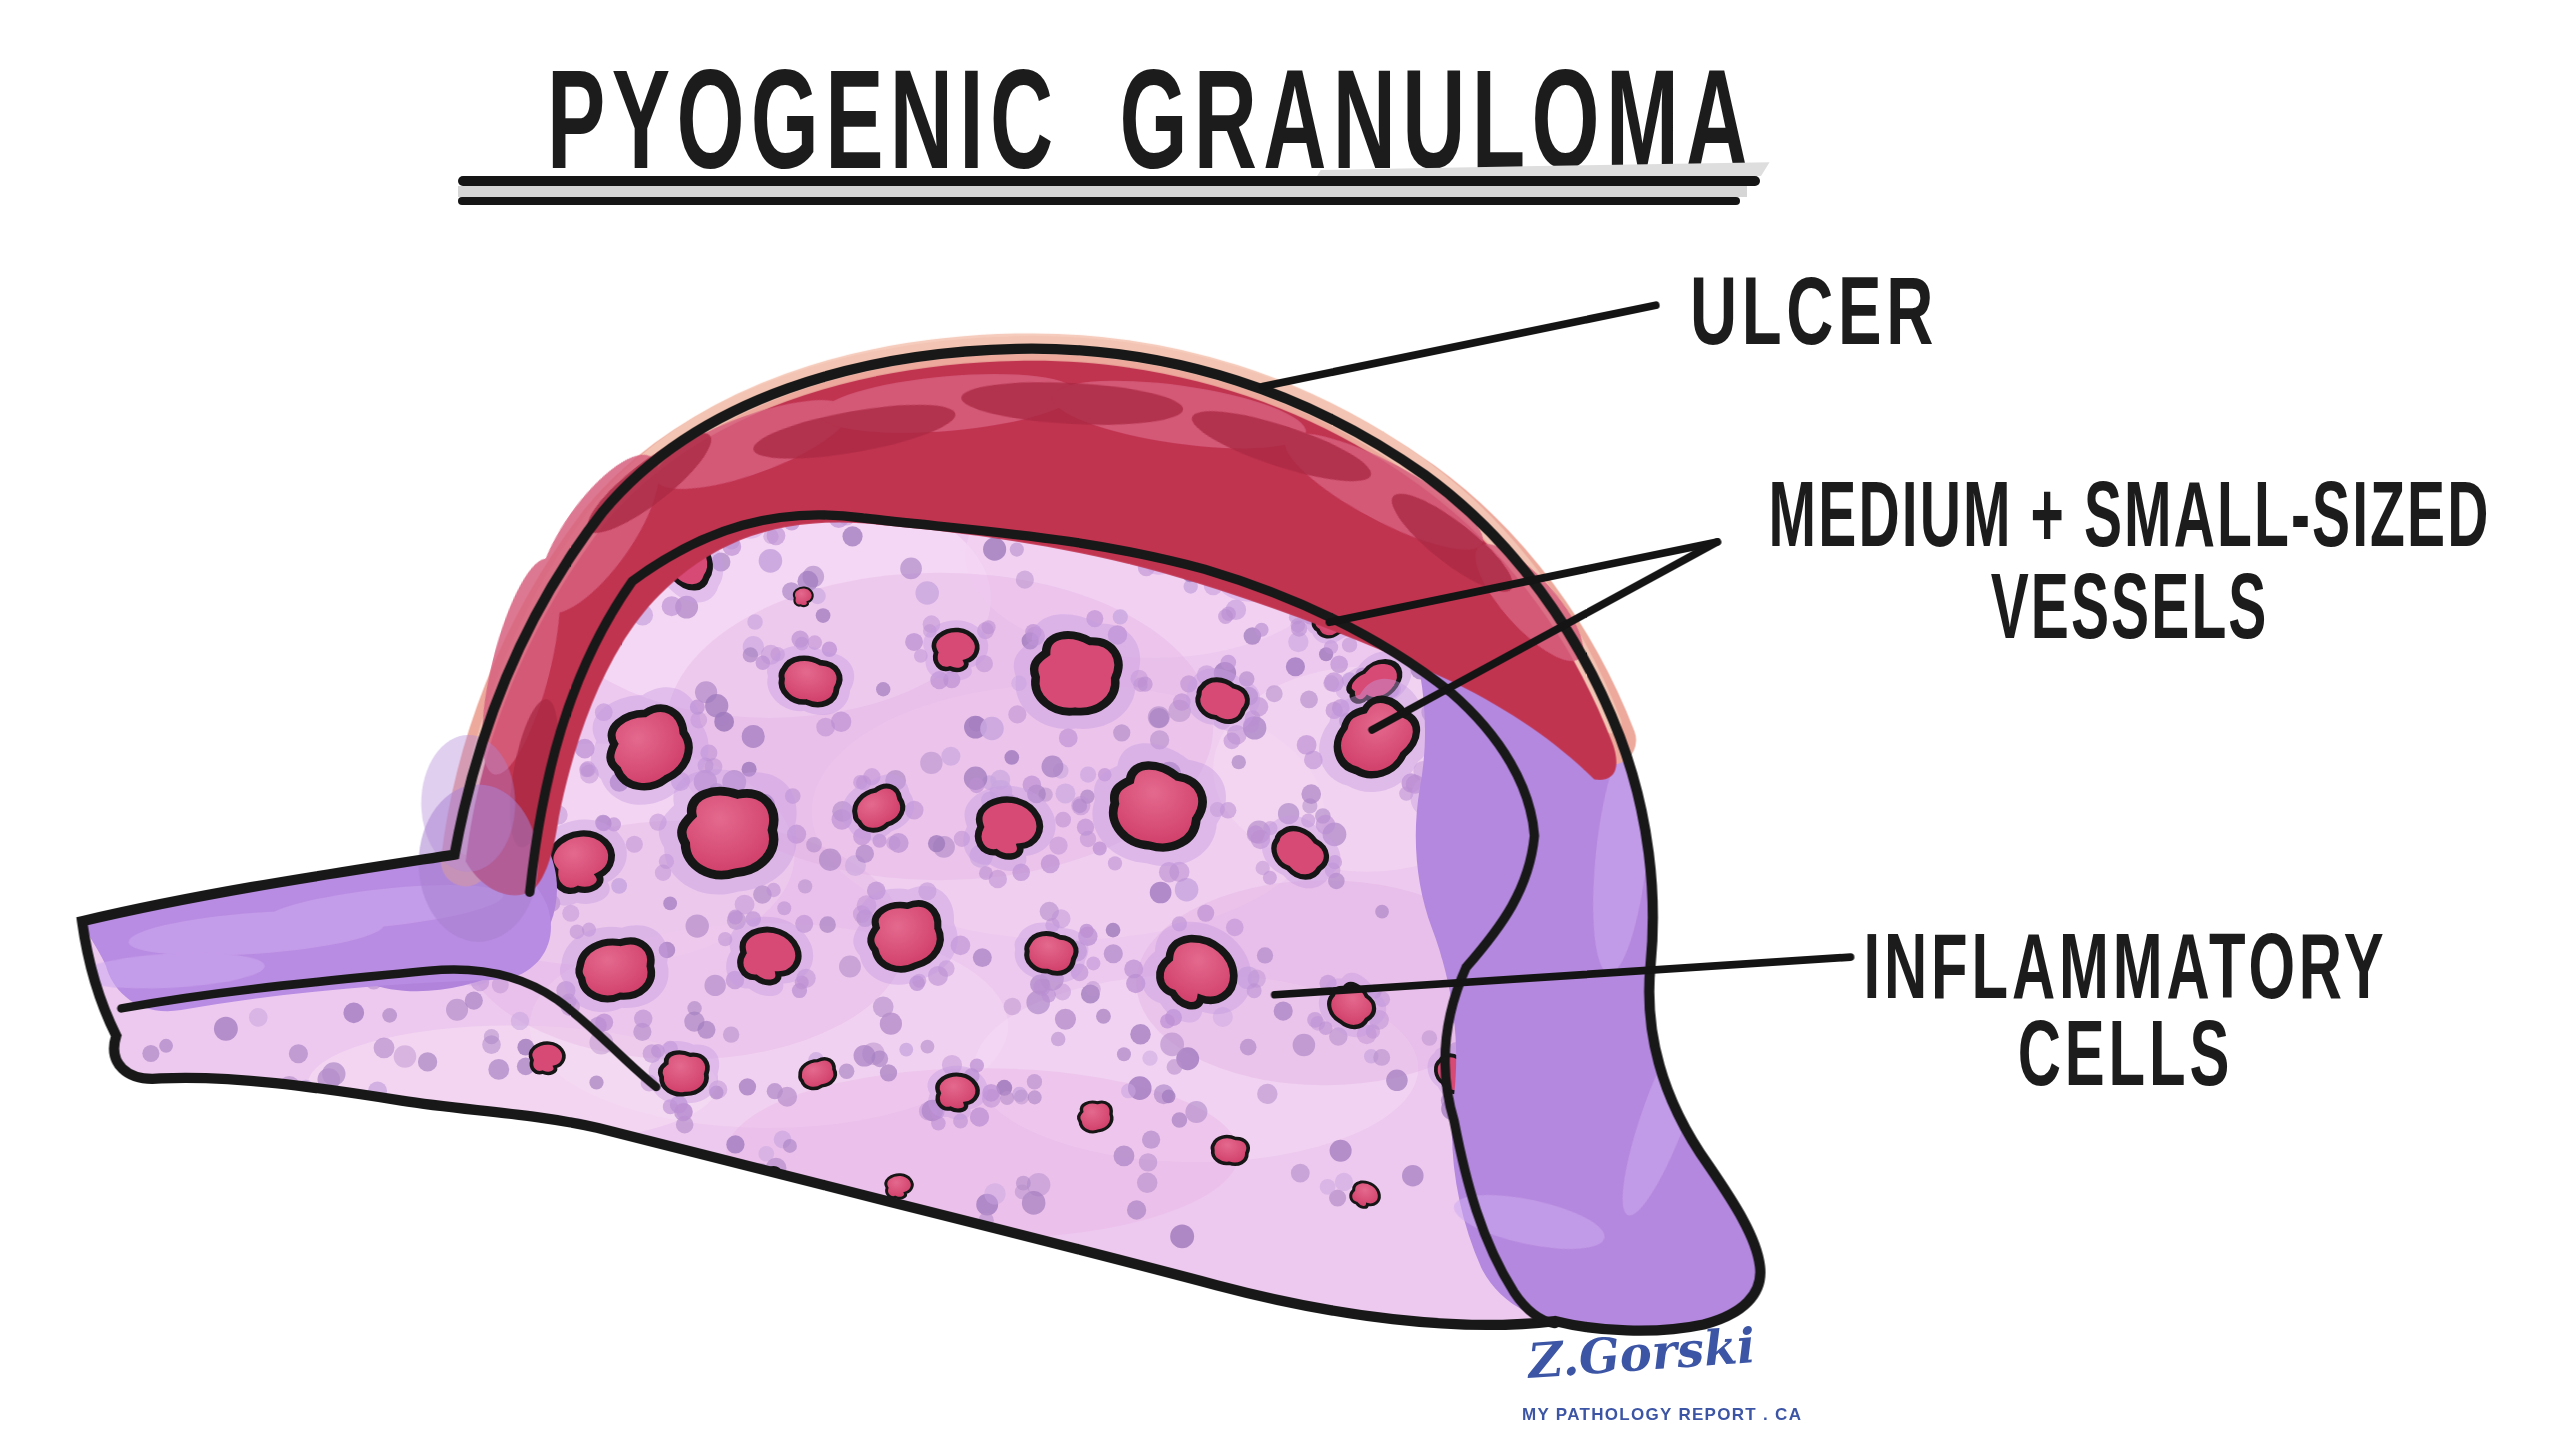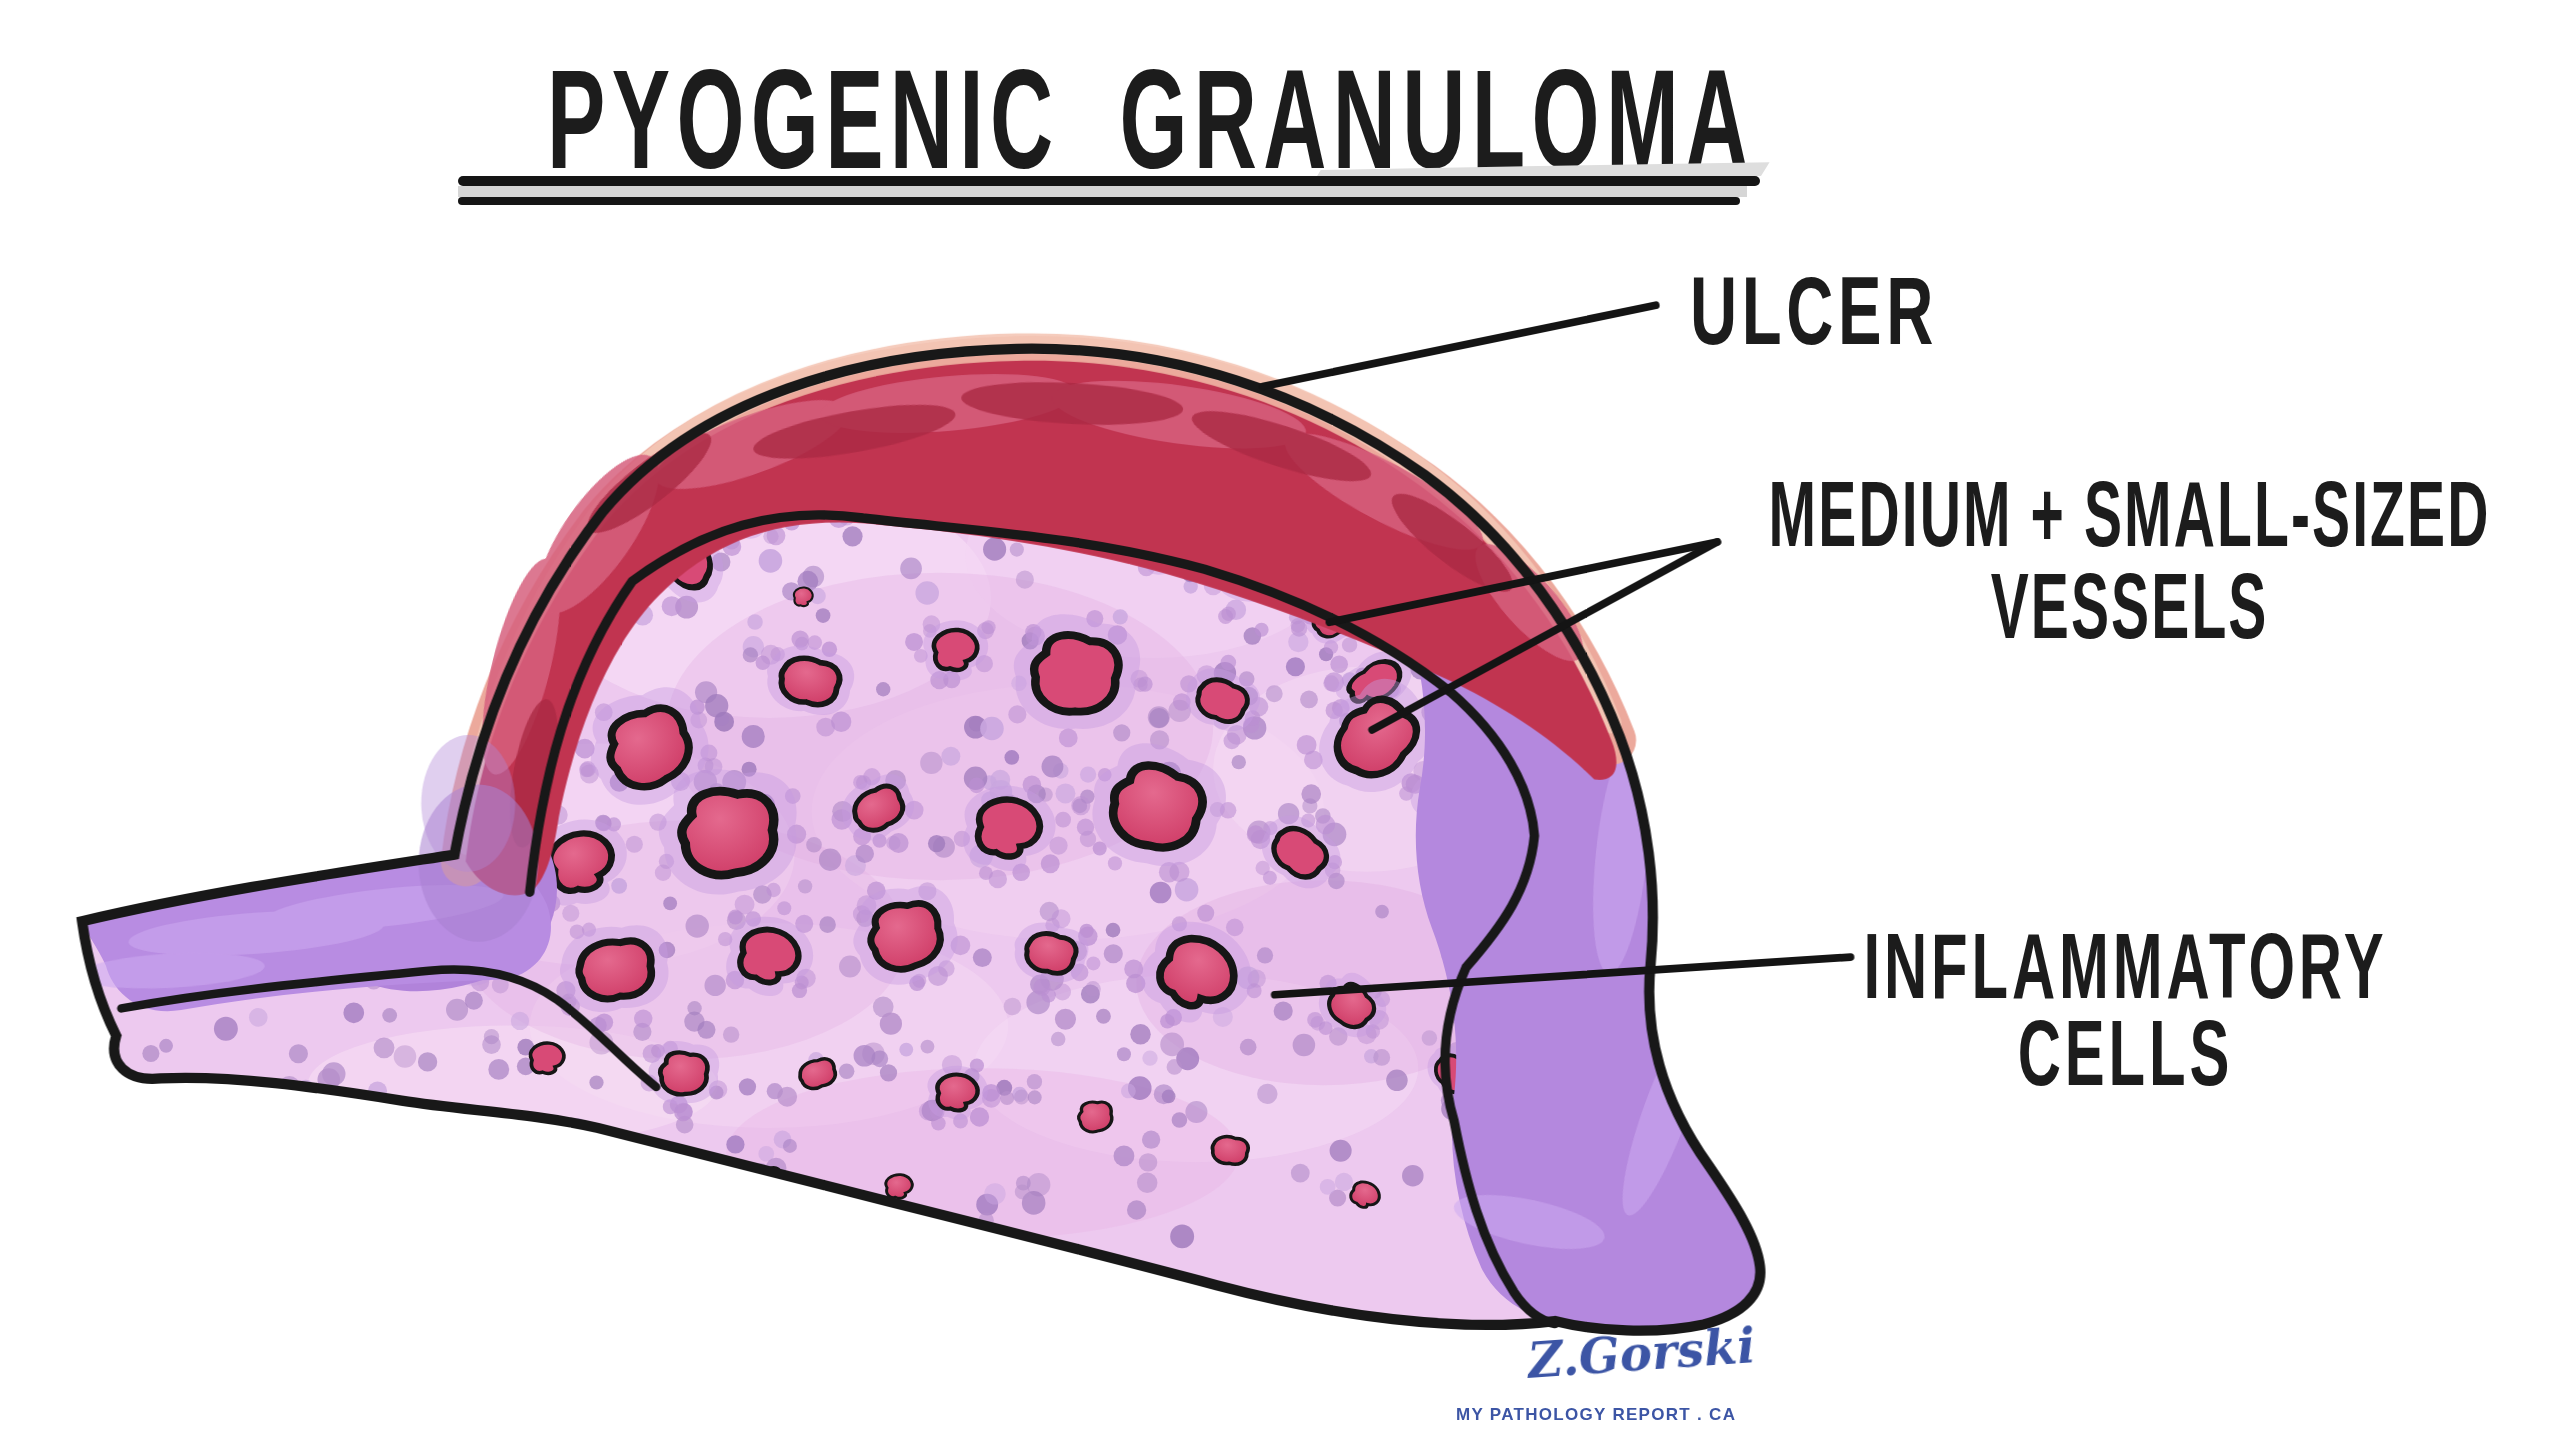--- a/index.html
+++ b/index.html
@@ -5,21 +5,21 @@
   html,body{margin:0;padding:0;background:#ffffff;}
   body{width:2563px;height:1452px;overflow:hidden;}
   .stage{position:relative;width:2563px;height:1346px;background:#fff;font-family:"Liberation Sans",sans-serif;}
   svg{position:absolute;left:0;top:0;}
   .lbl{position:absolute;font-family:"Liberation Sans",sans-serif;font-weight:700;color:#1c1c1c;white-space:nowrap;transform-origin:0 0;}
   .title{left:547px;top:38px;width:1931px;text-align:center;font-size:141px;letter-spacing:10.3px;word-spacing:47px;transform:scale(.62,1);}
   .ulcer{left:1690px;top:256px;font-size:96px;letter-spacing:6.8px;transform:scale(.68,1);}
   .vessels{left:1743px;top:468px;width:1247px;text-align:center;font-size:92px;letter-spacing:3.4px;line-height:1.0;transform:scale(.62,1);}
   .inflammatory{left:1820px;top:923px;width:940px;text-align:center;font-size:92px;letter-spacing:6px;line-height:.95;transform:scale(.65,1);}
   .signature{left:1526px;top:1333px;font-family:"DejaVu Serif",serif;font-style:italic;font-weight:700;font-size:48px;color:#3c55a5;transform:rotate(-4deg);}
-  .tagline{left:1456px;top:1405px;font-size:17px;letter-spacing:1.3px;color:#3c55a5;font-weight:700;font-family:"Liberation Sans",sans-serif;}
+  .tagline{left:1522px;top:1405px;font-size:17px;letter-spacing:1.3px;color:#3c55a5;font-weight:700;font-family:"Liberation Sans",sans-serif;}
   .underline{position:absolute;left:458px;top:176px;width:1302px;}
   .underline .smudge{position:absolute;right:-3.4px;top:-10.3px;width:444px;height:13.7px;background:#dedede;transform:skewX(-32deg) rotate(-1deg);}
   .underline .u1{position:relative;height:10.3px;background:#151515;border-radius:5.1px;}
   .underline .u2{position:relative;height:11px;background:#d6d6d6;width:99%;}
   .underline .u3{position:relative;height:7.7px;background:#151515;border-radius:4.3px;width:98.5%;}
 </style>
 </head>
 <body>
 
 <div class="stage">

